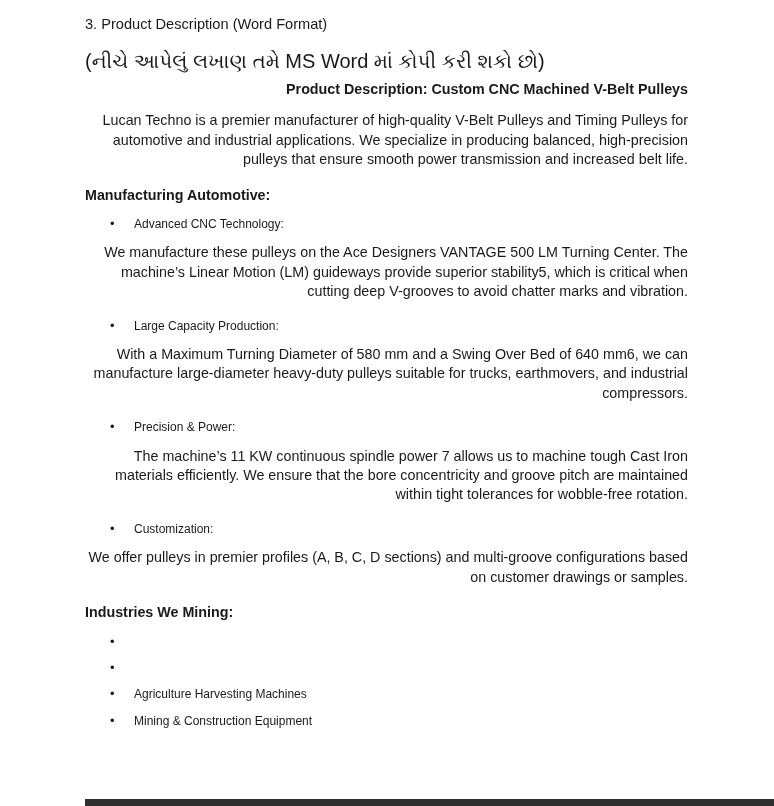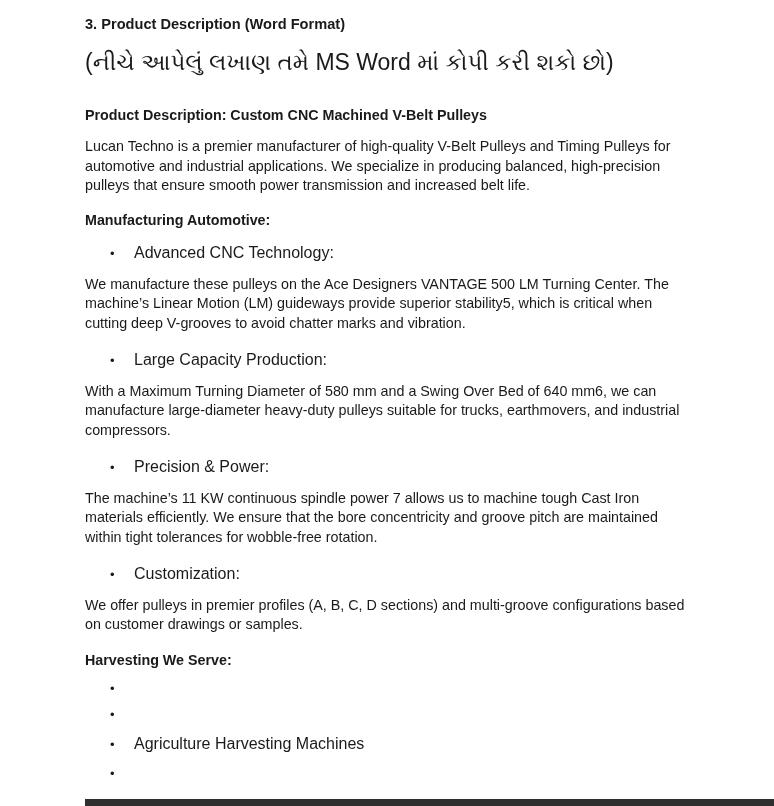--- a/index.html
+++ b/index.html
@@ -17,45 +17,45 @@
   }
   .block {
     font-size: 14.3px;
     line-height: 1.36;
     font-weight: 400;
     margin-bottom: 11px;
   }
   .bold { font-weight: 700; }
   .section-heading {
     font-size: 14.6px;
-    font-weight: 700;
+    font-weight: 400;
     margin-bottom: 13px;
   }
   .gujarati {
-    font-size: 23px;
+    font-size: 20px;
     line-height: 1.3;
-    margin-bottom: 28px;
+    margin-bottom: 6px;
   }
   .bullet-row {
     display: flex;
     align-items: baseline;
     padding-left: 25px;
     margin-bottom: 11px;
   }
   .bullet-glyph {
     width: 24px;
     flex: 0 0 24px;
     font-size: 13px;
     text-align: left;
   }
   .bullet-text {
-    font-size: 16px;
+    font-size: 12px;
     line-height: 1.36;
   }
-  .para { margin-bottom: 12px; }
+  .para { margin-bottom: 12px; text-align: right; }
   .heading-gap { margin-top: 16px; }
   .bottom-bar {
     position: absolute;
     left: 85px;
     right: 0;
     bottom: 0;
     height: 7px;
     background: #2f2f2f;
   }
 </style>
@@ -92,31 +92,32 @@
     <span class="bullet-text">Precision &amp; Power:</span>
   </div>
   <div class="block para">The machine’s 11 KW continuous spindle power 7 allows us to machine tough Cast Iron materials efficiently. We ensure that the bore concentricity and groove pitch are maintained within tight tolerances for wobble-free rotation.</div>
 
   <div class="bullet-row heading-gap">
     <span class="bullet-glyph">•</span>
     <span class="bullet-text">Customization:</span>
   </div>
   <div class="block para">We offer pulleys in premier profiles (A, B, C, D sections) and multi-groove configurations based on customer drawings or samples.</div>
 
-  <div class="block bold heading-gap">Harvesting We Serve:</div>
+  <div class="block bold heading-gap">Industries We Mining:</div>
 
   <div class="bullet-row">
     <span class="bullet-glyph">•</span>
   </div>
   <div class="bullet-row">
     <span class="bullet-glyph">•</span>
   </div>
   <div class="bullet-row">
     <span class="bullet-glyph">•</span>
     <span class="bullet-text">Agriculture Harvesting Machines</span>
   </div>
   <div class="bullet-row">
     <span class="bullet-glyph">•</span>
+    <span class="bullet-text">Mining &amp; Construction Equipment</span>
   </div>
 
 </div>
 
 <div class="bottom-bar"></div>
 
 </body></html>

